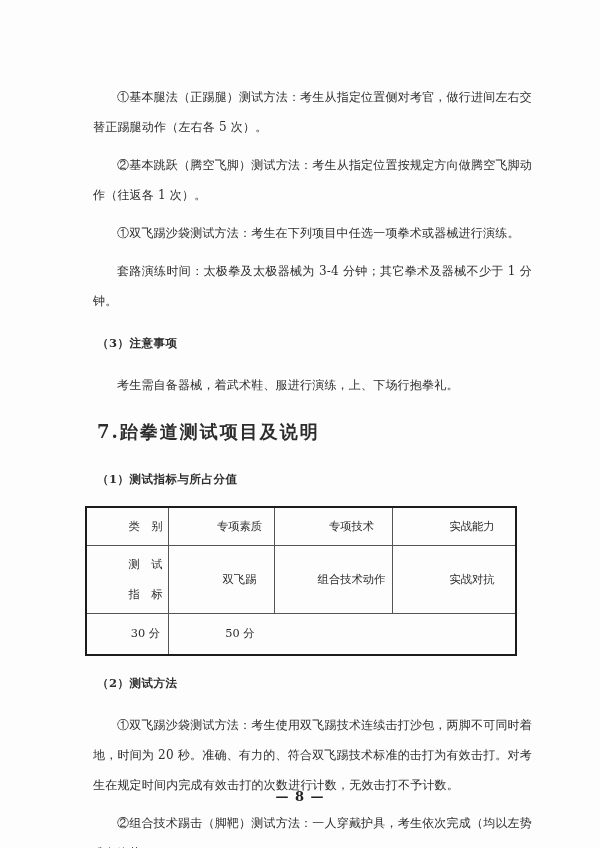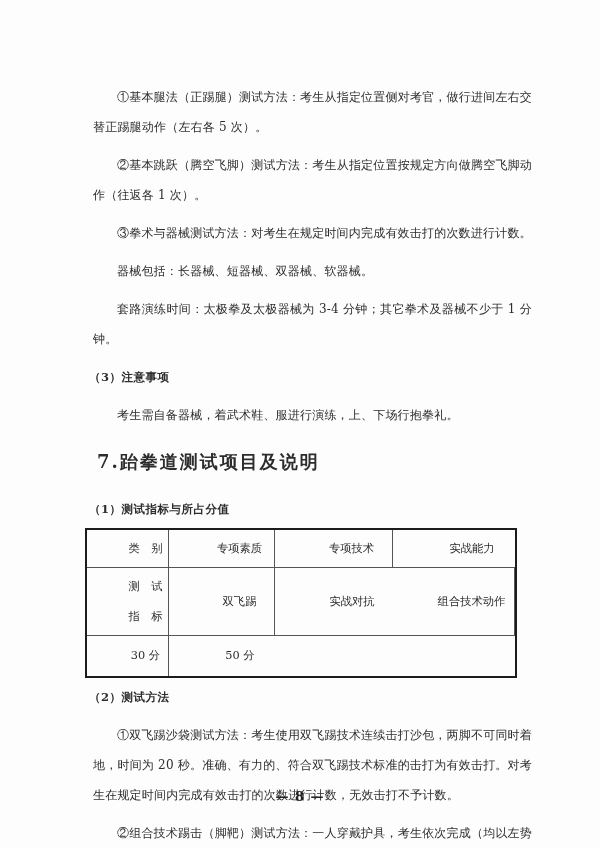--- a/index.html
+++ b/index.html
@@ -22,21 +22,21 @@
   }
   .body-para {
     margin: 8px;
     font-size: 12px;
     line-height: 30px;
     text-align: justify;
     text-indent: 2em;
     letter-spacing: 0.2px;
   }
   .sub-heading {
-    margin: 4px;
+    margin: 12px;
     font-size: 11.5px;
     line-height: 30px;
     font-weight: bold;
     letter-spacing: 0.5px;
   }
   .main-heading {
     margin: 12px;
     font-size: 18px;
     line-height: 40px;
     font-weight: bold;
@@ -79,42 +79,41 @@
   }
 </style>
 </head>
 <body>
 
 <div class="page">
   <div class="content">
 
     <p class="body-para">①基本腿法（正踢腿）测试方法：考生从指定位置侧对考官，做行进间左右交替正踢腿动作（左右各 5 次）。</p>
     <p class="body-para">②基本跳跃（腾空飞脚）测试方法：考生从指定位置按规定方向做腾空飞脚动作（往返各 1 次）。</p>
-    <p class="body-para">③拳术与器械测试方法：对考生在规定时间内完成有效击打的次数进行计数。</p>
-    <p class="body-para">器械包括：长器械、短器械、双器械、软器械。</p>
+    <p class="body-para">①双飞踢沙袋测试方法：考生在下列项目中任选一项拳术或器械进行演练。</p>
     <p class="body-para">套路演练时间：太极拳及太极器械为 3-4 分钟；其它拳术及器械不少于 1 分钟。</p>
 
     <p class="sub-heading">（3）注意事项</p>
     <p class="body-para">考生需自备器械，着武术鞋、服进行演练，上、下场行抱拳礼。</p>
 
     <h1 class="main-heading">7.跆拳道测试项目及说明</h1>
 
     <p class="sub-heading">（1）测试指标与所占分值</p>
 
     <div class="score-table">
       <div class="cell col-1 row-1">类　别</div>
       <div class="cell col-2 row-1">专项素质</div>
       <div class="cell col-3 row-1">专项技术</div>
       <div class="cell col-4 row-1">实战能力</div>
 
       <div class="cell col-1 row-2">测　试
 指　标</div>
       <div class="cell col-2 row-2">双飞踢</div>
+      <div class="cell col-3 row-2">组合技术动作</div>
       <div class="cell col-4 row-2">实战对抗</div>
-      <div class="cell col-3 row-2">组合技术动作</div>
 
       <div class="cell col-2 row-3">30 分</div>
       <div class="cell col-4 row-3">50 分</div>
     </div>
 
     <p class="sub-heading">（2）测试方法</p>
 
     <p class="body-para">①双飞踢沙袋测试方法：考生使用双飞踢技术连续击打沙包，两脚不可同时着地，时间为 20 秒。准确、有力的、符合双飞踢技术标准的击打为有效击打。对考生在规定时间内完成有效击打的次数进行计数，无效击打不予计数。</p>
     <p class="body-para para-gap">②组合技术踢击（脚靶）测试方法：一人穿戴护具，考生依次完成（均以左势准备姿势</p>
 

